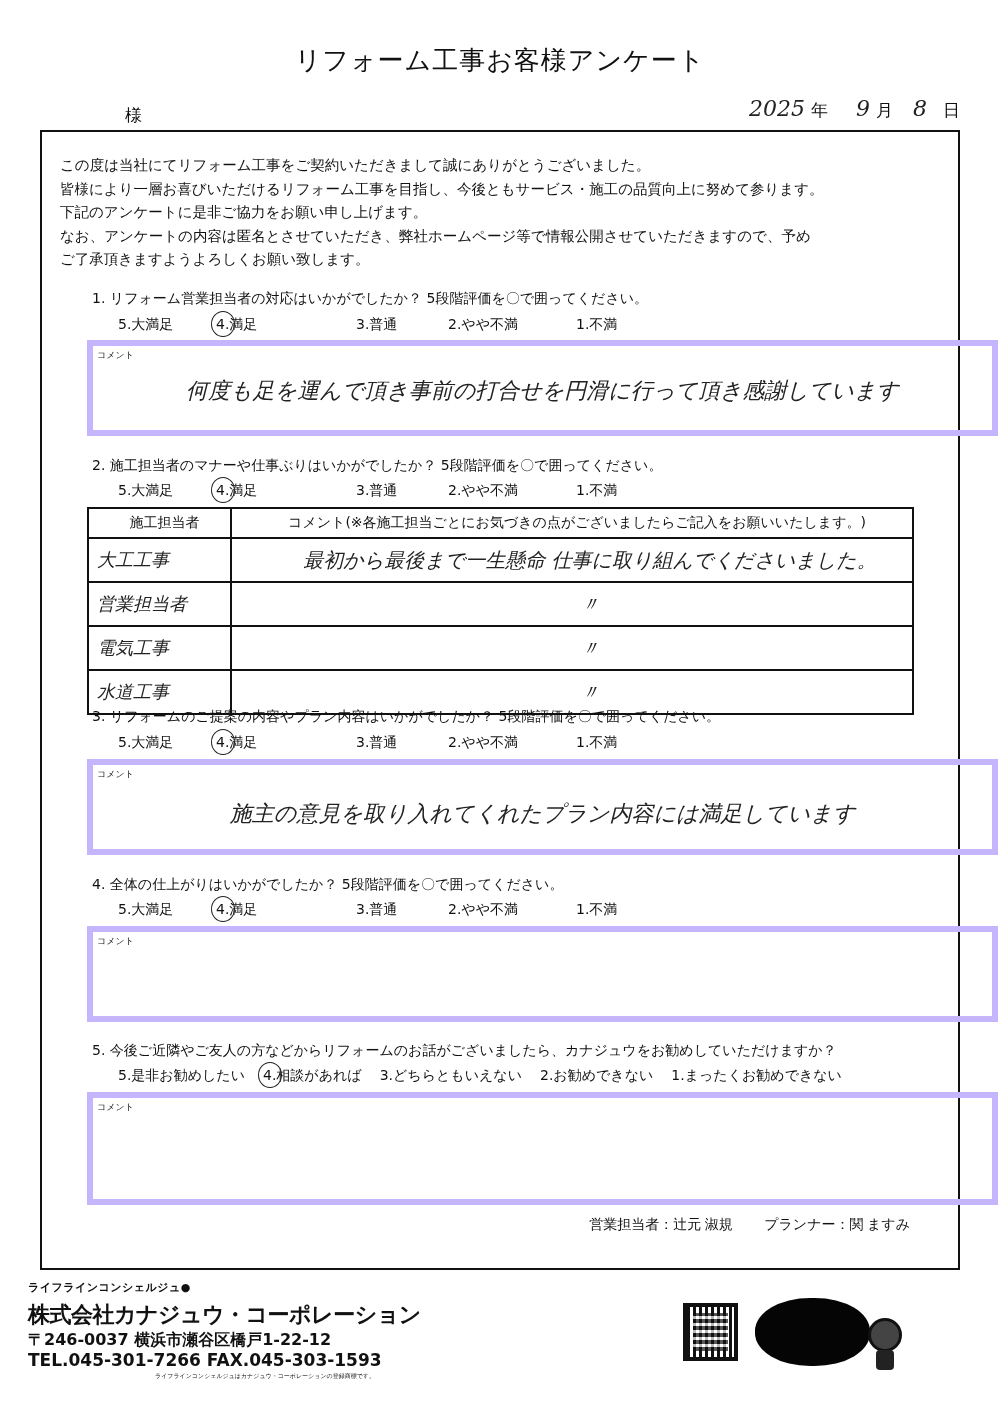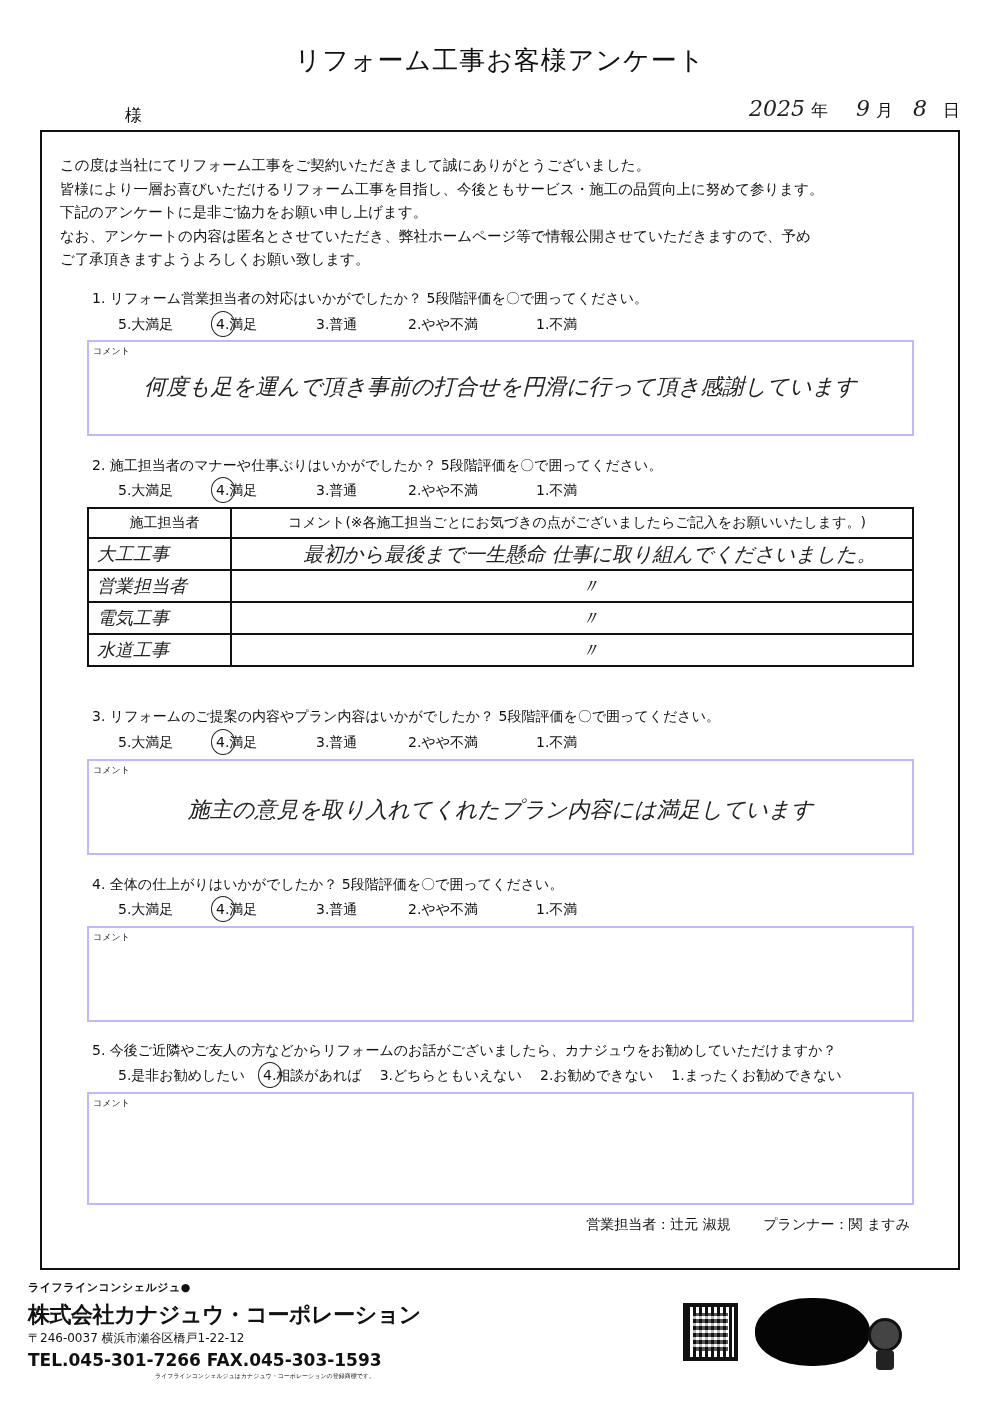--- a/index.html
+++ b/index.html
@@ -12,39 +12,39 @@
   .title { left: 0; width: 1000px; top: 18px; text-align: center; font-size: 26px; letter-spacing: 1px; font-weight: normal; margin-top: 25px; }
   .sama { left: 125px; top: 104px; font-size: 17px; }
   .date { right: 40px; top: 96px; font-size: 17px; display: flex; align-items: baseline; gap: 6px; }
   .hand { font-family: "DejaVu Serif", serif; font-style: italic; color: #222; }
   .date .hand { font-size: 22px; }
   .frame { left: 40px; top: 130px; width: 920px; height: 1140px; border: 2px solid #111; }
   .intro { left: 60px; top: 154px; width: 890px; font-size: 14.5px; line-height: 23.5px; }
   .q { left: 92px; font-size: 14px; }
   .opts { left: 118px; font-size: 14px; display: flex; }
   .opts span { display: inline-block; position: relative; }
-  .opt-5 { width: 98px; } .opt-4 { width: 100px; } .opt-3 { width: 92px; } .opt-2 { width: 128px; } .opt-1 { width: 80px; }
+  .opt-5 { width: 98px; } .opt-4 { width: 100px; } .opt-3 { width: 92px; margin-left: 40px; } .opt-2 { width: 128px; } .opt-1 { width: 80px; }
   .circled::before {
     content: ""; position: absolute; left: -5px; top: -5px; width: 22px; height: 24px;
     border: 1.5px solid #222; border-radius: 50%;
   }
-  .cbox { left: 87px; width: 827px; border: 2px solid #c4b5fd; }
+  .cbox { left: 87px; width: 911px; border: 6px solid #c4b5fd; }
   .clabel { position: absolute; left: 4px; top: 3px; font-size: 9px; }
   .ctext { position: absolute; left: 0; right: 0; text-align: center; font-size: 22px; }
   table.staff { position: absolute; left: 87px; top: 507px; width: 827px; border-collapse: collapse; font-size: 14px; }
-  table.staff td, table.staff th { border: 2px solid #111; height: 32px; }
+  table.staff td, table.staff th { border: 2px solid #111; height: 44px; }
   table.staff th { font-weight: normal; height: 30px; padding-left: 10px; }
   table.staff td.role { width: 143px; padding-left: 8px; font-size: 18px; }
   table.staff td.cmt { text-align: center; font-size: 20px; padding-left: 36px; }
   .q5opts { left: 118px; font-size: 14px; display: flex; gap: 18px; justify-content: flex-end; }
   .q5opts span { position: relative; }
-  .staffline { right: 90px; top: 1216px; font-size: 14px; }
+  .staffline { right: 90px; top: 1216px; font-size: 14px; font-family: Liberation Serif, serif; }
   .co-line1 { left: 28px; top: 1280px; font-size: 11px; font-weight: bold; letter-spacing: 0.5px; }
   .co-name { left: 28px; top: 1300px; font-size: 22px; font-weight: bold; letter-spacing: -0.5px; }
-  .co-addr { left: 28px; top: 1330px; font-size: 12px; font-weight: normal; }
+  .co-addr { left: 28px; top: 1330px; font-size: 16px; font-weight: bold; }
   .co-tel { left: 28px; top: 1350px; font-size: 17px; font-weight: bold; }
   .co-note { left: 155px; top: 1372px; font-size: 6px; }
   .qr { left: 683px; top: 1303px; width: 55px; height: 58px; background:
     repeating-linear-gradient(90deg,#111 0 3px,#fff 3px 6px), #111; border: 4px solid #111; }
   .qr::after { content:""; position:absolute; inset:6px; background:
     repeating-linear-gradient(0deg,#111 0 4px,#fff 4px 7px); opacity: 0.7; }
   .bubble { left: 755px; top: 1298px; width: 115px; height: 68px; background: #050505; border-radius: 48%; }
   .mascot { left: 868px; top: 1318px; width: 34px; height: 34px; border: 3px solid #111; border-radius: 50%; background: #444; }
   .mascot-body { left: 876px; top: 1350px; width: 18px; height: 20px; background: #222; border-radius: 4px; }
 </style>

